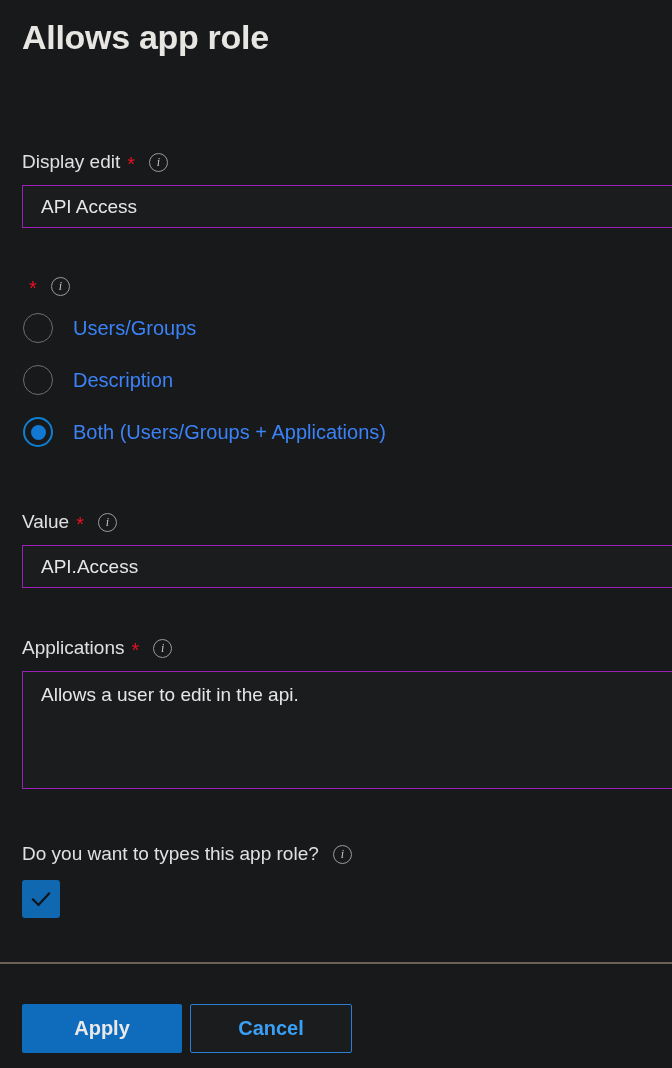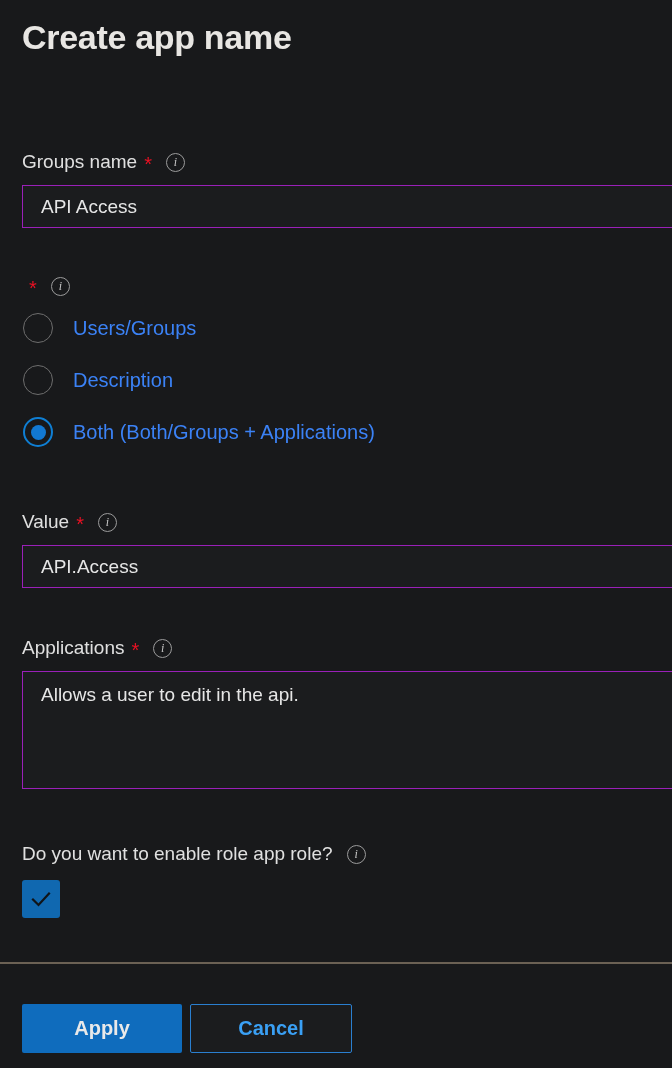--- a/index.html
+++ b/index.html
@@ -222,27 +222,27 @@
     background: #1b1c1e;
     border: 1.6px solid #2a7fd0;
     color: #3aa0f5;
   }
 </style>
 </head>
 <body>
 
 <div class="panel">
 
-  <div class="page-title">Create app name</div>
+  <div class="page-title">Allows app role</div>
 
   <div class="form-body">
 
     <div class="field" style="top:0px;">
       <div class="field-label">
-        <span>Groups name</span>
+        <span>Display edit</span>
         <span class="req-star">*</span>
         <span class="info-icon">
             <span>i</span>
           </span>
       </div>
       <input class="text-input" type="text" value="API Access" style="">
     </div>
 
     <div class="field" style="top:126px;">
       <div class="field-label">
@@ -256,21 +256,21 @@
         <div class="radio-row">
           <span class="radio-mark"></span>
           <span class="radio-label">Users/Groups</span>
         </div>
         <div class="radio-row">
           <span class="radio-mark"></span>
           <span class="radio-label">Description</span>
         </div>
         <div class="radio-row selected">
           <span class="radio-mark"></span>
-          <span class="radio-label">Both (Both/Groups + Applications)</span>
+          <span class="radio-label">Both (Users/Groups + Applications)</span>
         </div>
       </div>
     </div>
 
     <div class="field" style="top:360px;">
       <div class="field-label">
         <span>Value</span>
         <span class="req-star">*</span>
         <span class="info-icon">
             <span>i</span>
@@ -285,21 +285,21 @@
         <span class="req-star">*</span>
         <span class="info-icon">
             <span>i</span>
           </span>
       </div>
       <textarea class="textarea-input" style="">Allows a user to edit in the api.</textarea>
     </div>
 
     <div class="field" style="top:692px;">
       <div class="field-label">
-        <span>Do you want to enable role app role?</span>
+        <span>Do you want to types this app role?</span>
         <span class="info-icon">
             <span>i</span>
           </span>
       </div>
       <div class="checkbox-row">
         <div class="checkbox-mark">
           <svg width="24" height="24" viewBox="0 0 24 24">
             <path d="M4 12.5 L9.5 18 L20 6.5" fill="none" stroke="#101418" stroke-width="2.2" stroke-linecap="square" stroke-linejoin="miter"></path>
           </svg>
         </div>

